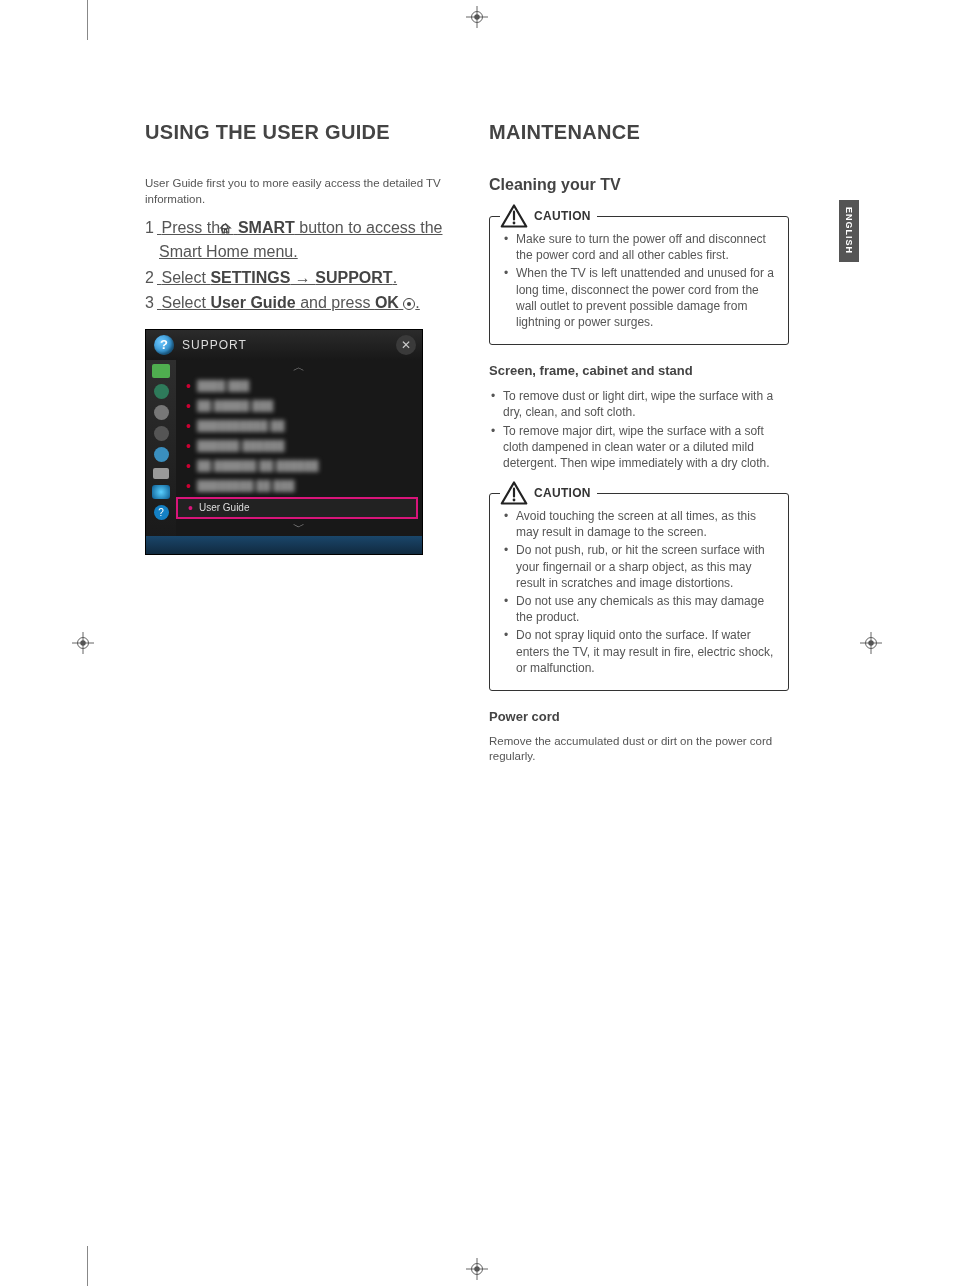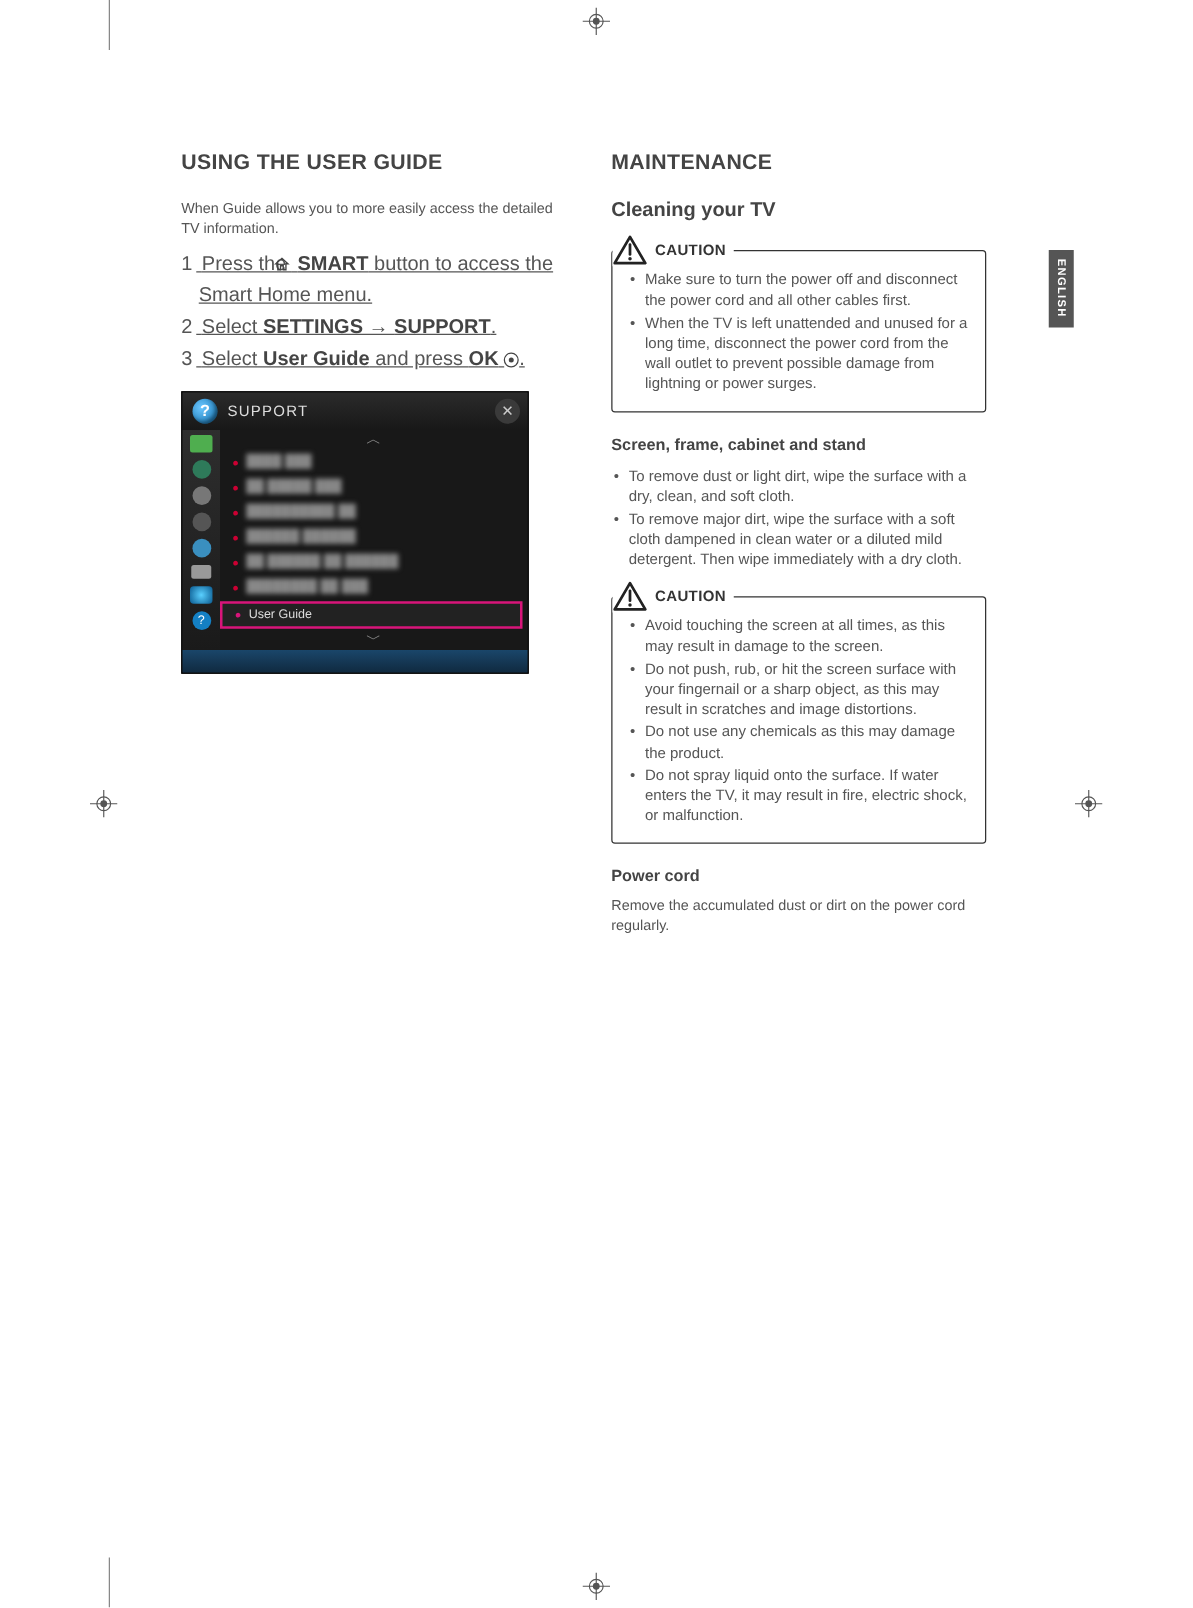--- a/index.html
+++ b/index.html
@@ -29,21 +29,21 @@
   .header-line {
     text-align: right;
     font-size: 11px;
     letter-spacing: 0.5px;
     color: #666;
     margin-bottom: 50px;
   }
   .header-line .pn { margin-left: 22px; font-weight: bold; color: #555;}
   .cols { display: flex; gap: 44px; }
   .col { width: 300px; }
-  h1 { font-size: 17px; font-weight: bold; color: #444; letter-spacing: 0.3px; line-height: 1.2; margin-bottom: 20px; }
+  h1 { font-size: 20px; font-weight: bold; color: #444; letter-spacing: 0.3px; line-height: 1.2; margin-bottom: 32px; }
   h2 { font-size: 16px; font-weight: bold; color: #444; margin-top: 20px; margin-bottom: 10px; }
   h3 { font-size: 13px; font-weight: bold; color: #444; margin-top: 18px; margin-bottom: 10px; }
   p { font-size: 11.5px; line-height: 1.35; color: #555; margin-bottom: 10px; }
   ol.steps { list-style: none; padding-left: 0; }
   ol.steps li { font-size: 16px; line-height: 1.4; color: #555; padding-left: 14px; text-indent: -14px; margin-bottom: 3px; text-decoration: underline; }
   ol.steps li .num { display:inline-block; width:12px; text-indent:0;}
   ul.bullets { list-style: none; padding-left: 0; }
   ul.bullets li { font-size: 12px; line-height: 1.35; color: #555; padding-left: 14px; position: relative; margin-bottom: 2px; }
   ul.bullets li::before { content: "•"; position: absolute; left: 2px; top: 0; }
   b, strong { color: #444; }
@@ -51,21 +51,21 @@
   .caution-box {
     border: 1.5px solid #333;
     border-radius: 3px;
     padding: 14px 12px 12px 12px;
     margin-top: 22px;
     position: relative;
   }
   .caution-legend {
     position: absolute;
     top: -14px;
-    left: 0;
+    left: 10px;
     background: #fff;
     padding: 0 6px 0 0;
     display: flex;
     align-items: center;
     gap: 6px;
   }
   .caution-legend svg { width: 28px; height: 26px; }
   .caution-legend .lbl { font-size: 12px; font-weight: bold; color: #333; letter-spacing: 0.3px; }
 
   .lang-tab {
@@ -183,21 +183,21 @@
 </div>
 
 <div class="lang-tab">ENGLISH</div>
 
 <div class="page">
 
   <div class="cols">
 
     <div class="col">
       <h1>USING THE USER GUIDE</h1>
-      <p>When Guide allows you to more easily access the detailed TV information.</p>
+      <p>User Guide first you to more easily access the detailed TV information.</p>
 
       <ol class="steps">
         <li><span class="num">1</span>
           <span>Press the </span><span class="home-icon"><svg viewBox="0 0 24 24">
                 <path d="M12 3 L21 11 L18 11 L18 20 L14 20 L14 14 L10 14 L10 20 L6 20 L6 11 L3 11 Z" fill="none" stroke="#444" stroke-width="2"></path>
               </svg></span> <b>SMART</b><span> button to access the Smart Home menu.</span>
         </li>
         <li><span class="num">2</span>
           <span>Select </span><b>SETTINGS</b><span> → </span><b>SUPPORT</b><span>.</span>
         </li>

